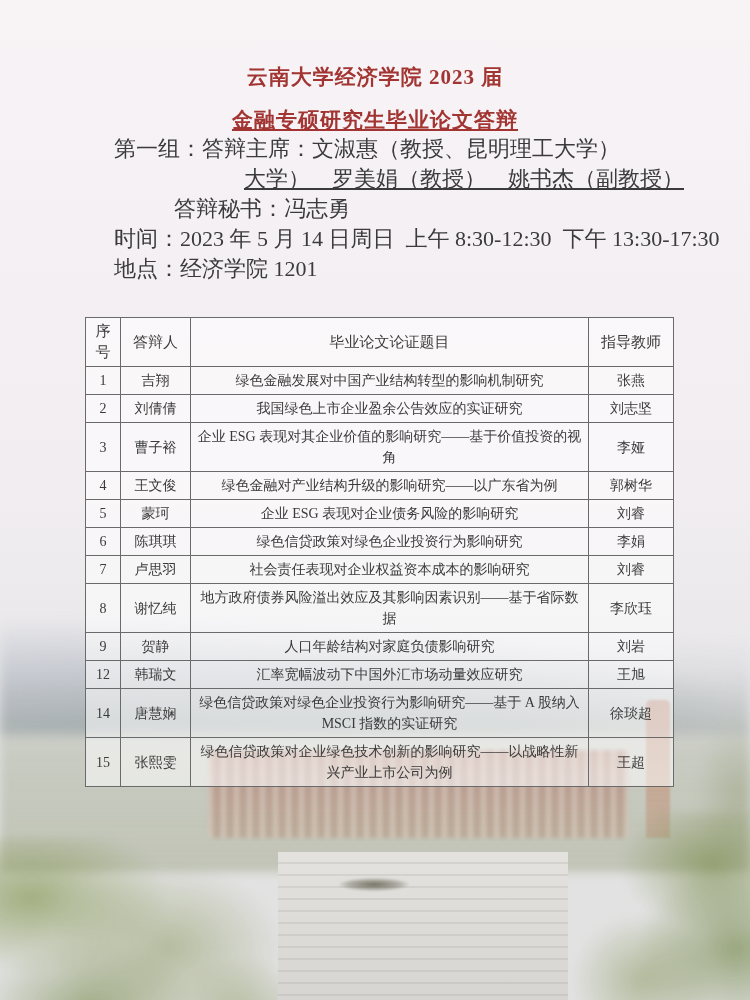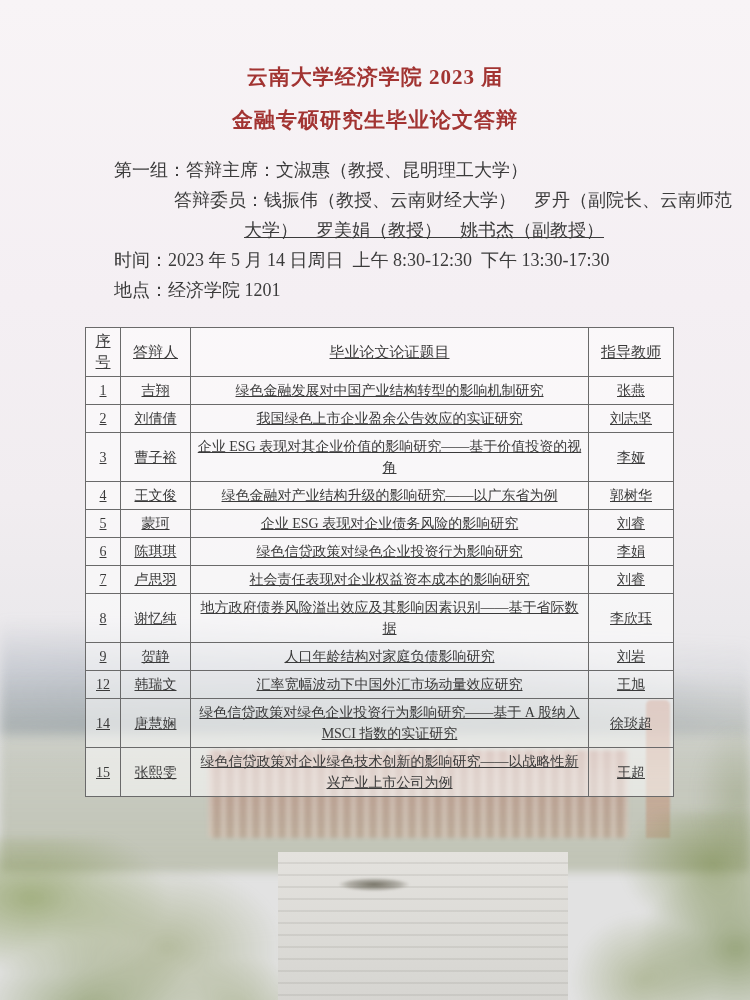--- a/index.html
+++ b/index.html
@@ -70,33 +70,32 @@
   }
   .bg .emblem {
     position:absolute; left:328px; top:876px; width:92px; height:17px; border-radius:50%;
     background:radial-gradient(50% 50% at 50% 50%, rgba(66,62,46,.68), rgba(66,62,46,.28) 58%, rgba(66,62,46,0) 78%);
     filter:blur(1px);
   }
   
   .doc { position:absolute; inset:0; }
   .title { position:absolute; left:0; width:100%; text-align:center; font-weight:bold; font-size:21px; letter-spacing:1px; color:#a23432; }
   .title-1 { top:63px; }
-  .title-2 { top:106px; }
-  .info { position:absolute; top:155px; left:0; width:100%; font-size:18px; }
+  .title-2 { top:106px;text-decoration:underline; }
+  .info { position:absolute; top:134px; left:0; width:100%; font-size:22px; }
   .info p { margin:0; line-height:30px; white-space:pre-wrap; color:#3b3b3b; }
   .indent-0 { margin-left:114px !important; }
   .indent-1 { margin-left:174px !important; }
   .indent-2 { margin-left:244px !important;text-decoration:underline; }
   .bold { font-weight:normal; }
   table.defense {
-    position:absolute; left:85px; top:327px; width:588px;
+    position:absolute; left:85px; top:317px; width:588px;
     border-collapse:collapse; table-layout:fixed;
     font-size:14px; color:#3a3a3a;
     border:1.5px solid #5e5e5e;
-    text-decoration:underline;
   }
   table.defense th, table.defense td {
     border:1px solid #6a6a6a;
     background:rgba(255,255,255,.55);
     text-align:center; vertical-align:middle;
     padding:3px 5px; line-height:21px;
     height:21px; 
     font-weight:normal;
     overflow:hidden;
   }
@@ -119,22 +118,22 @@
     <div class="walkway"></div>
     <div class="emblem"></div>
   </div>
 
   <div class="doc">
     <div class="title title-1">云南大学经济学院 2023 届</div>
     <div class="title title-2">金融专硕研究生毕业论文答辩</div>
 
     <div class="info">
       <p class="indent-0">第一组：答辩主席：文淑惠（教授、昆明理工大学）</p>
-      <p class="indent-1">答辩委员：钱振伟（教授、云南财经大学）　罗丹（副院长、云南师范</p>
       <p class="indent-2">大学）　罗美娟（教授）　姚书杰（副教授）</p>
+      <p class="indent-1">答辩秘书：冯志勇</p>
       <p class="indent-0 bold">时间：2023 年 5 月 14 日周日  上午 8:30-12:30  下午 13:30-17:30</p>
       <p class="indent-0 bold">地点：经济学院 1201</p>
     </div>
 
     <table class="defense">
       <colgroup>
         <col style="width:35px">
           <col style="width:70px">
           <col style="width:398px">
           <col style="width:85px">

